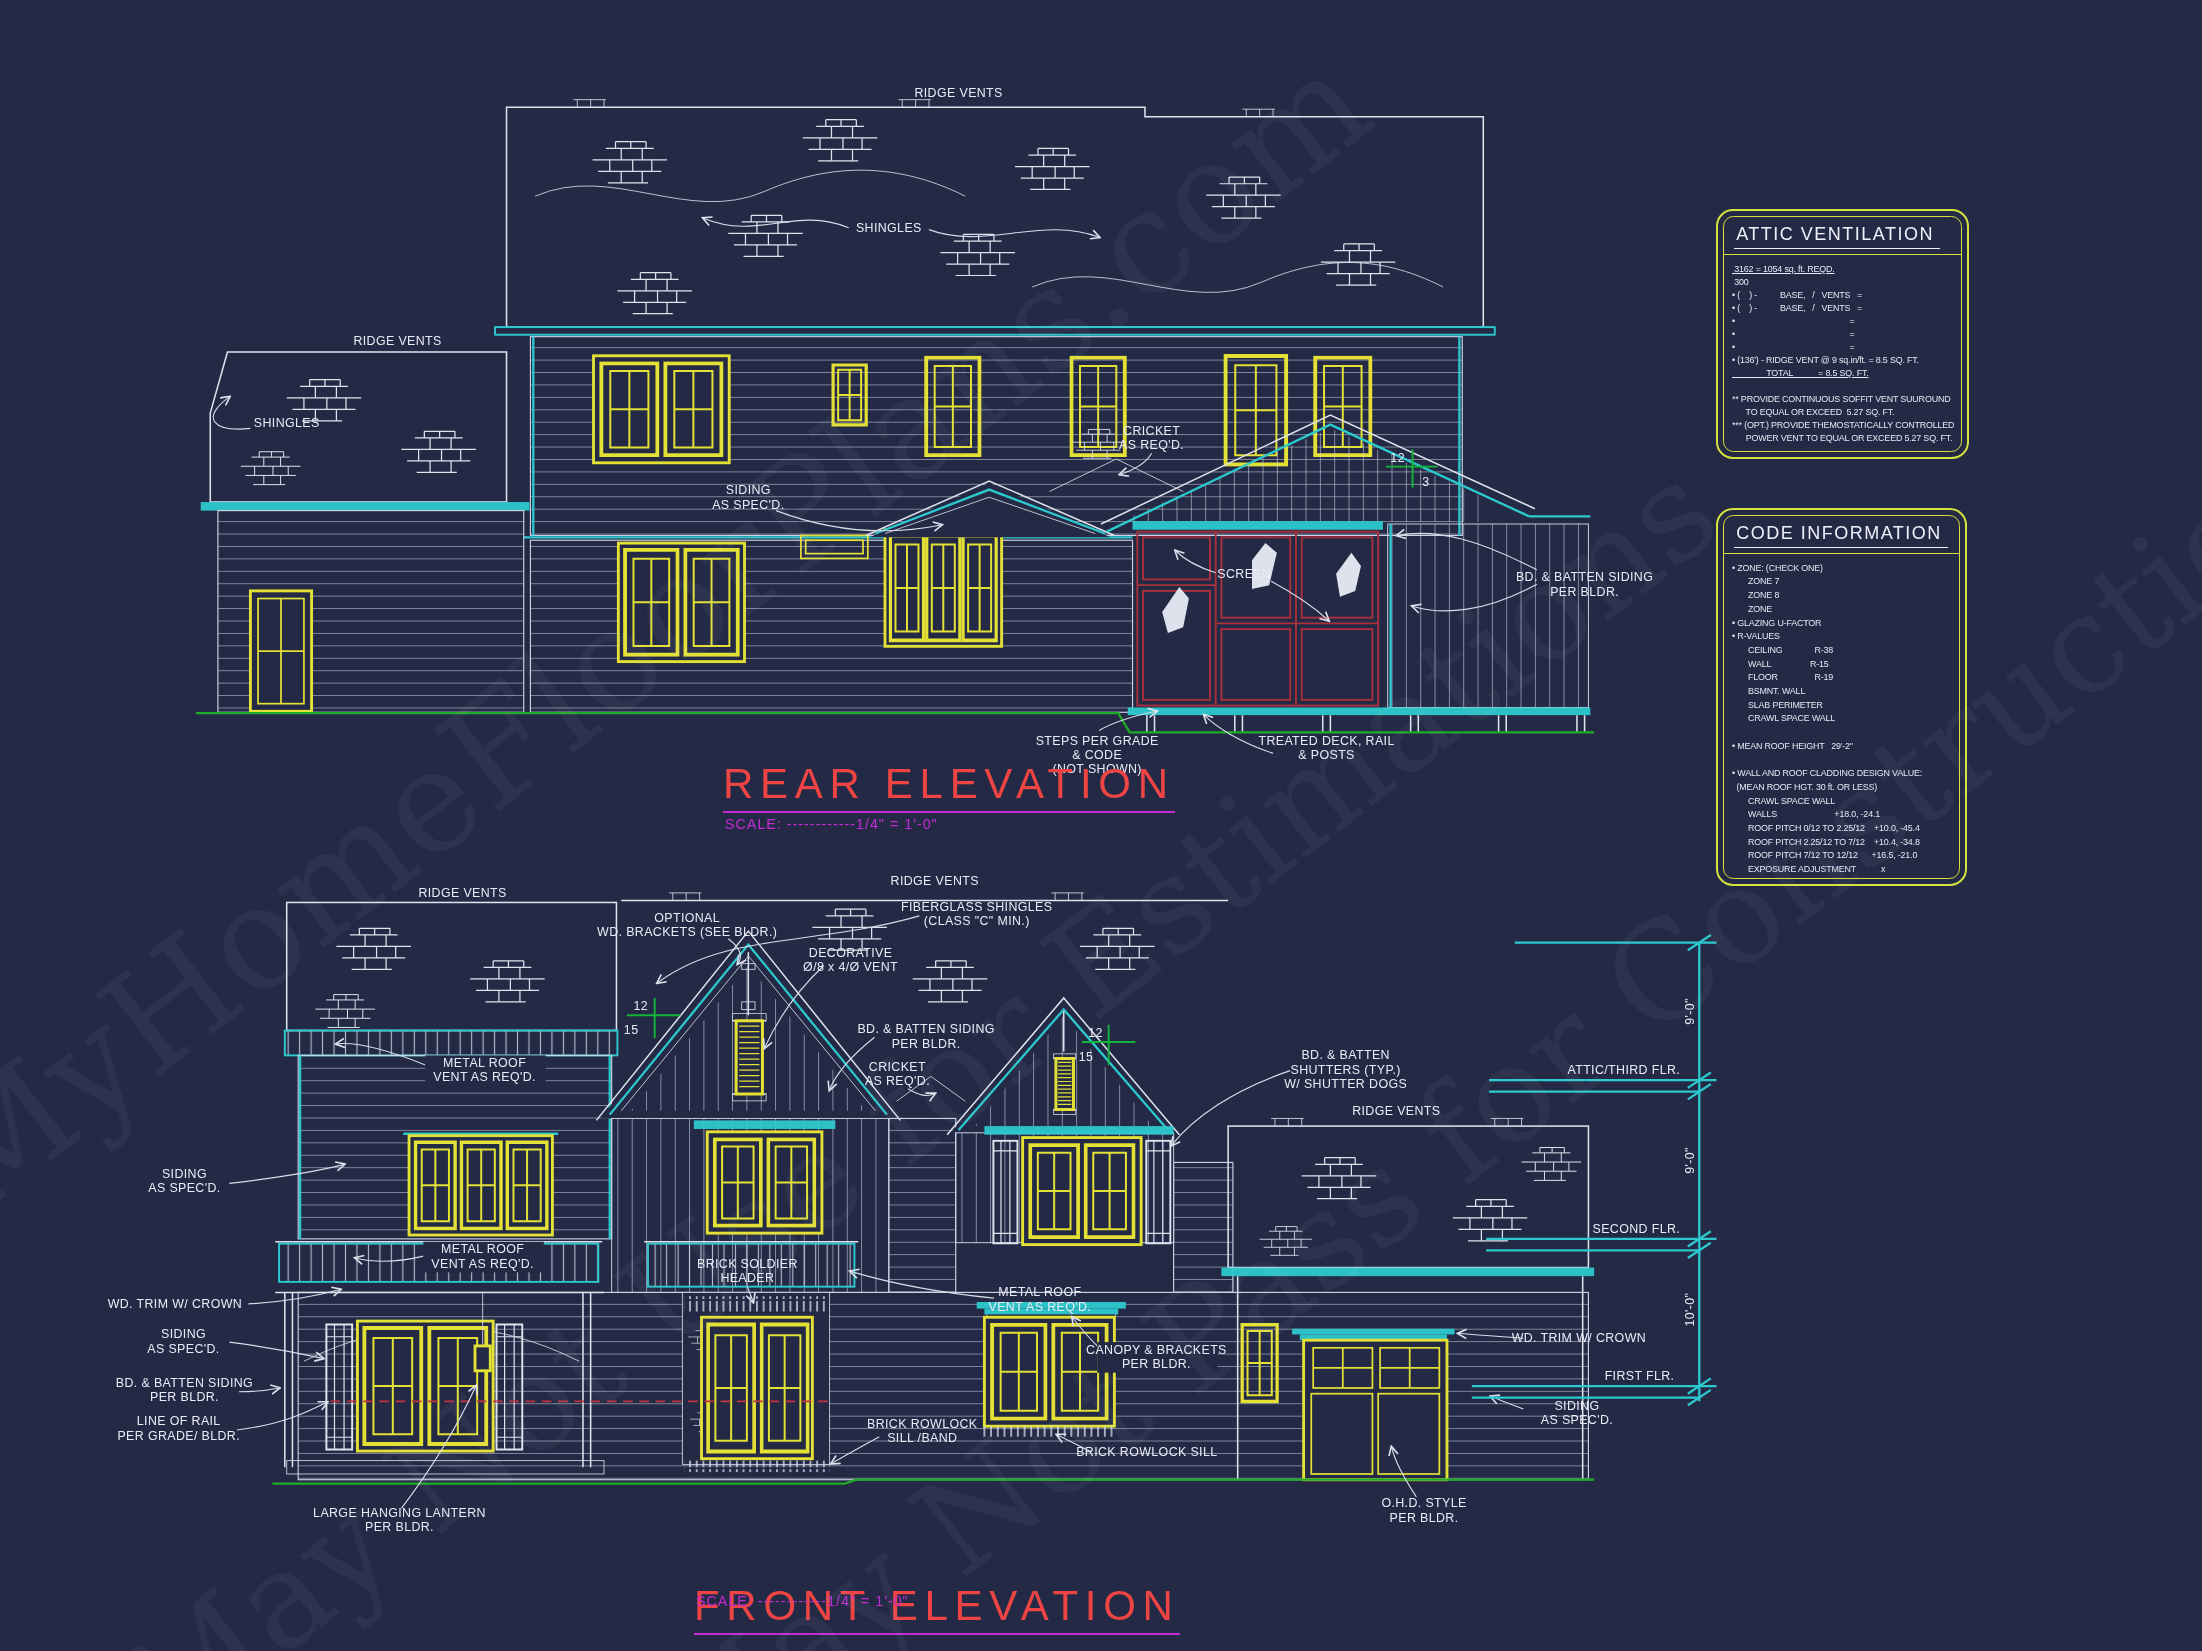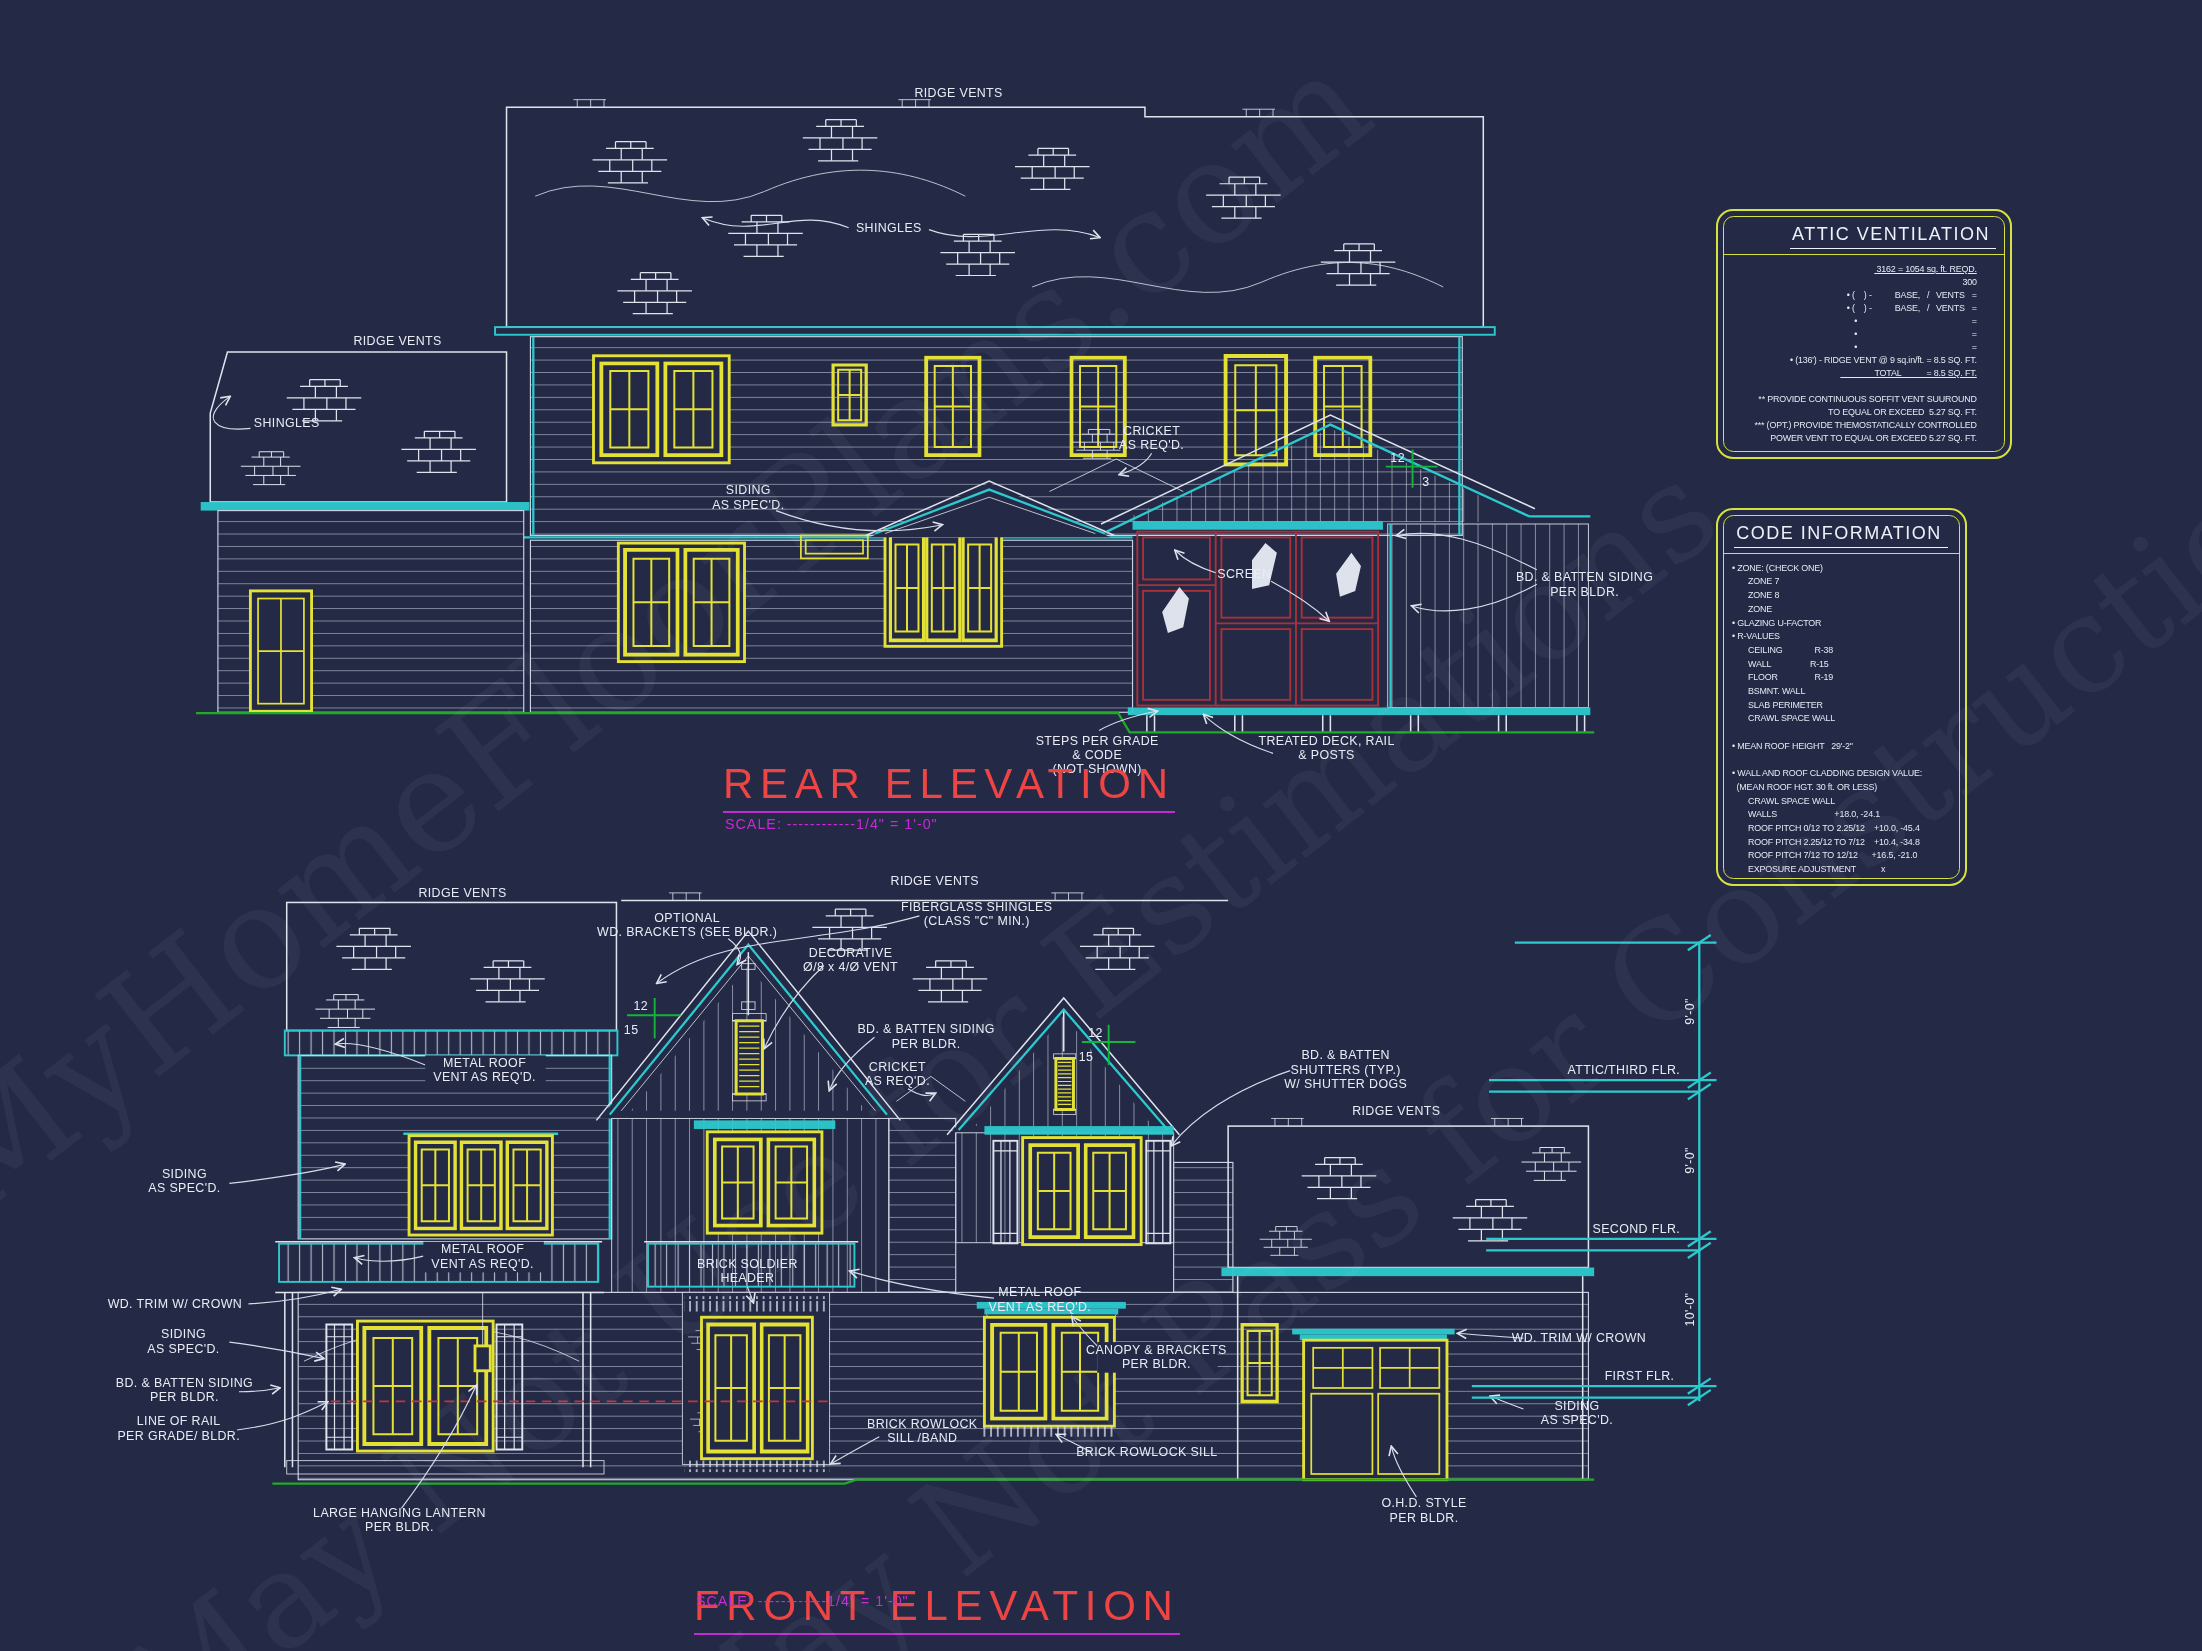--- a/index.html
+++ b/index.html
@@ -443,21 +443,21 @@
     <text class="tm" x="1768" y="1218" transform="rotate(-90 1768 1214)">9'-0"</text>
     <text class="tm" x="1768" y="1374" transform="rotate(-90 1768 1370)">10'-0"</text>
   </g>
 </svg>
 
 <div class="elev-title" style="left:723px;top:760px;">REAR ELEVATION</div>
 <div class="elev-scale" style="left:725px;top:816px;">SCALE: ------------1/4" = 1'-0"</div>
 <div class="elev-title" style="left:694px;top:1537px;margin-top:45px;">FRONT ELEVATION</div>
 <div class="elev-scale" style="left:696px;top:1593px;">SCALE: ------------1/4" = 1'-0"</div>
 
-<div class="panel attic" style="left:1716px;top:209px;width:296px;height:250px;text-align:right;">
+<div class="panel attic" style="left:1716px;top:209px;width:253px;height:250px;">
   <div class="panel-inner">
     <div class="panel-title">ATTIC VENTILATION</div>
     <div class="panel-sep"></div>
     <div class="rows">
           <div class="prow u"> 3162 = 1054 sq. ft. REQD.</div>
           <div class="prow"> 300</div>
           <div class="prow">• (    ) -          BASE,   /   VENTS   =</div>
           <div class="prow">• (    ) -          BASE,   /   VENTS   =</div>
           <div class="prow">•                                                  =</div>
           <div class="prow">•                                                  =</div>

